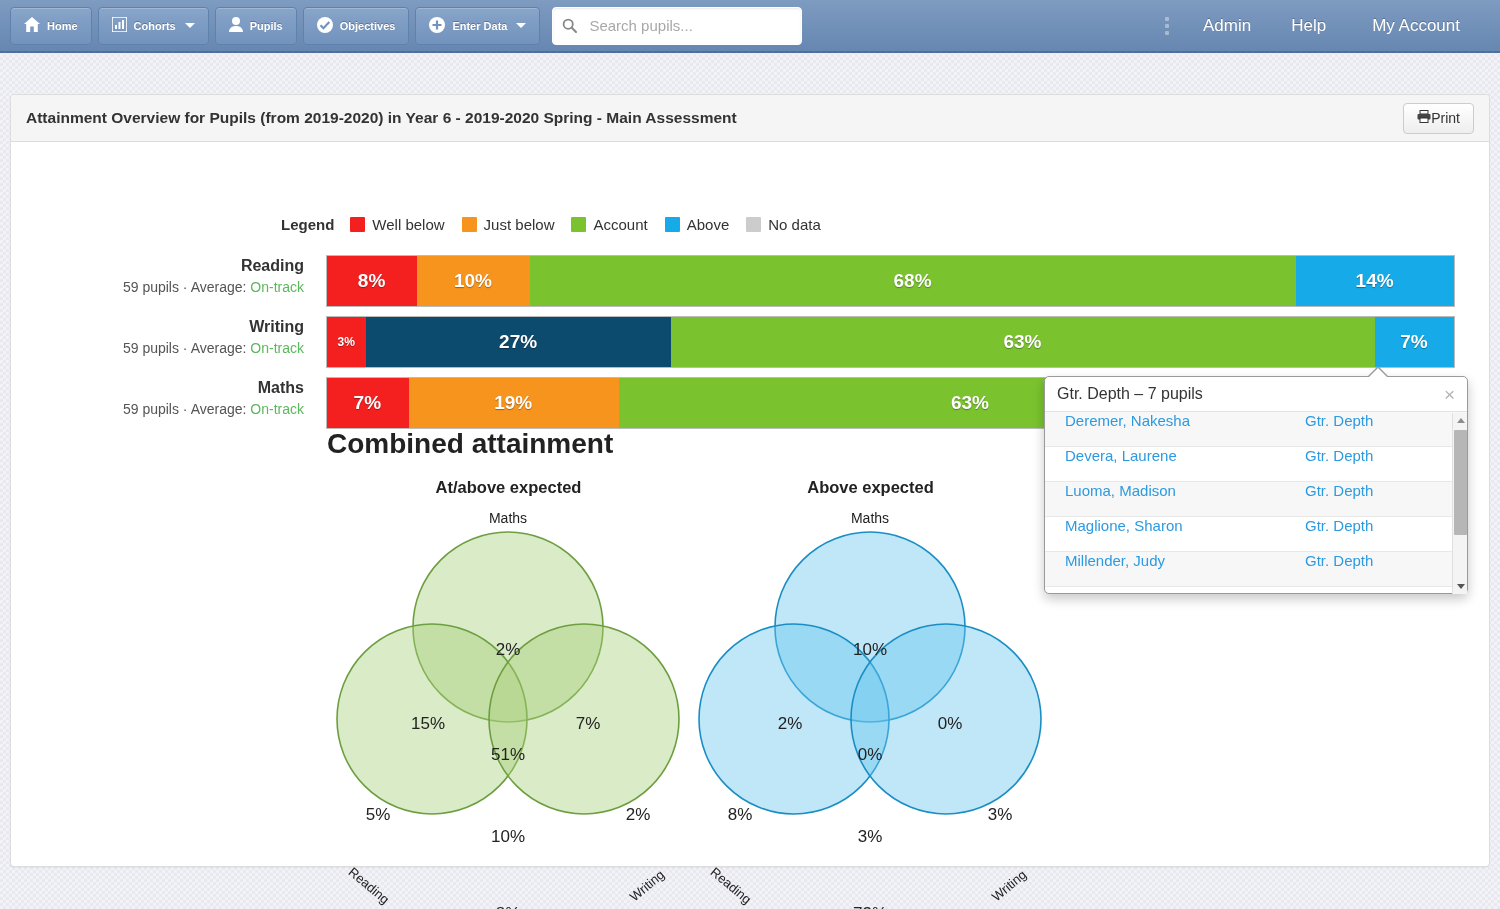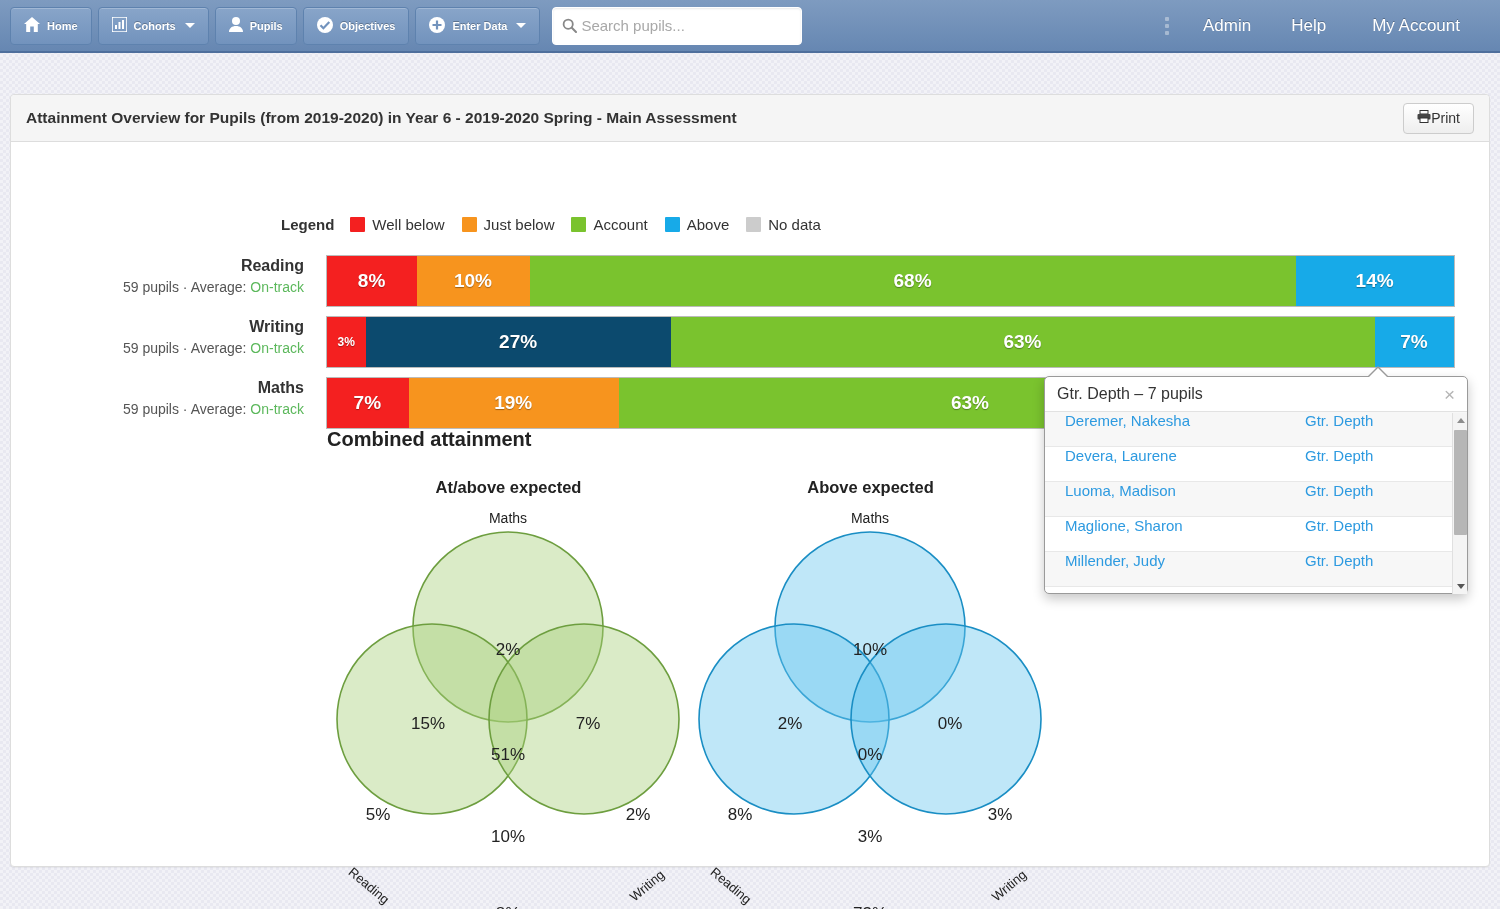--- a/index.html
+++ b/index.html
@@ -38,21 +38,21 @@
   }
   .nav-btn .caret{
     width:0;height:0;border-left:5px solid transparent;border-right:5px solid transparent;
     border-top:5px solid #ffffff; margin-left:2px;
   }
   .search-wrap{
     position:relative; margin-left:6px;
   }
   .search-input{
     width:250px; height:38px; border-radius:4px; border:1px solid #ffffff;
-    padding:0 10px 0 28px; font-size:15px; color:#555;
+    padding:0 10px 0 36px; font-size:15px; color:#555;
     font-family:"Liberation Sans", sans-serif; background:#fff;
     box-shadow:inset 0 1px 2px rgba(0,0,0,.09);
   }
   .search-input::placeholder{ color:#a8a8a8; }
   .search-icon{
     position:absolute; left:10px; top:11px; width:15px; height:15px;
     pointer-events:none;
   }
   .nav-right{ margin-left:auto; display:flex; align-items:center; gap:12px; padding-right:10px;}
   .nav-link{
@@ -111,21 +111,21 @@
     color:#ffffff; font-weight:bold; font-size:19px;
     text-shadow:0 1px 1px rgba(0,0,0,.35);
     cursor:pointer; overflow:hidden; white-space:nowrap;
     border-right:1px solid rgba(255,255,255,.0);
   }
   .seg.small{ font-size:12px; }
 
   
   .combined-title{
     position:absolute; left:316px; top:286px;
-    font-size:20px; font-weight:bold; color:#222;
+    font-size:28px; font-weight:bold; color:#222;
   }
   .venn-block{ position:absolute; top:336px; }
   .venn-heading{
     text-align:center; font-size:16.5px; font-weight:bold; color:#222;
   }
   .venn-svg{ display:block; }
 
   
   .popover{
     position:absolute; left:1044px; top:376px; width:424px; height:218px;

